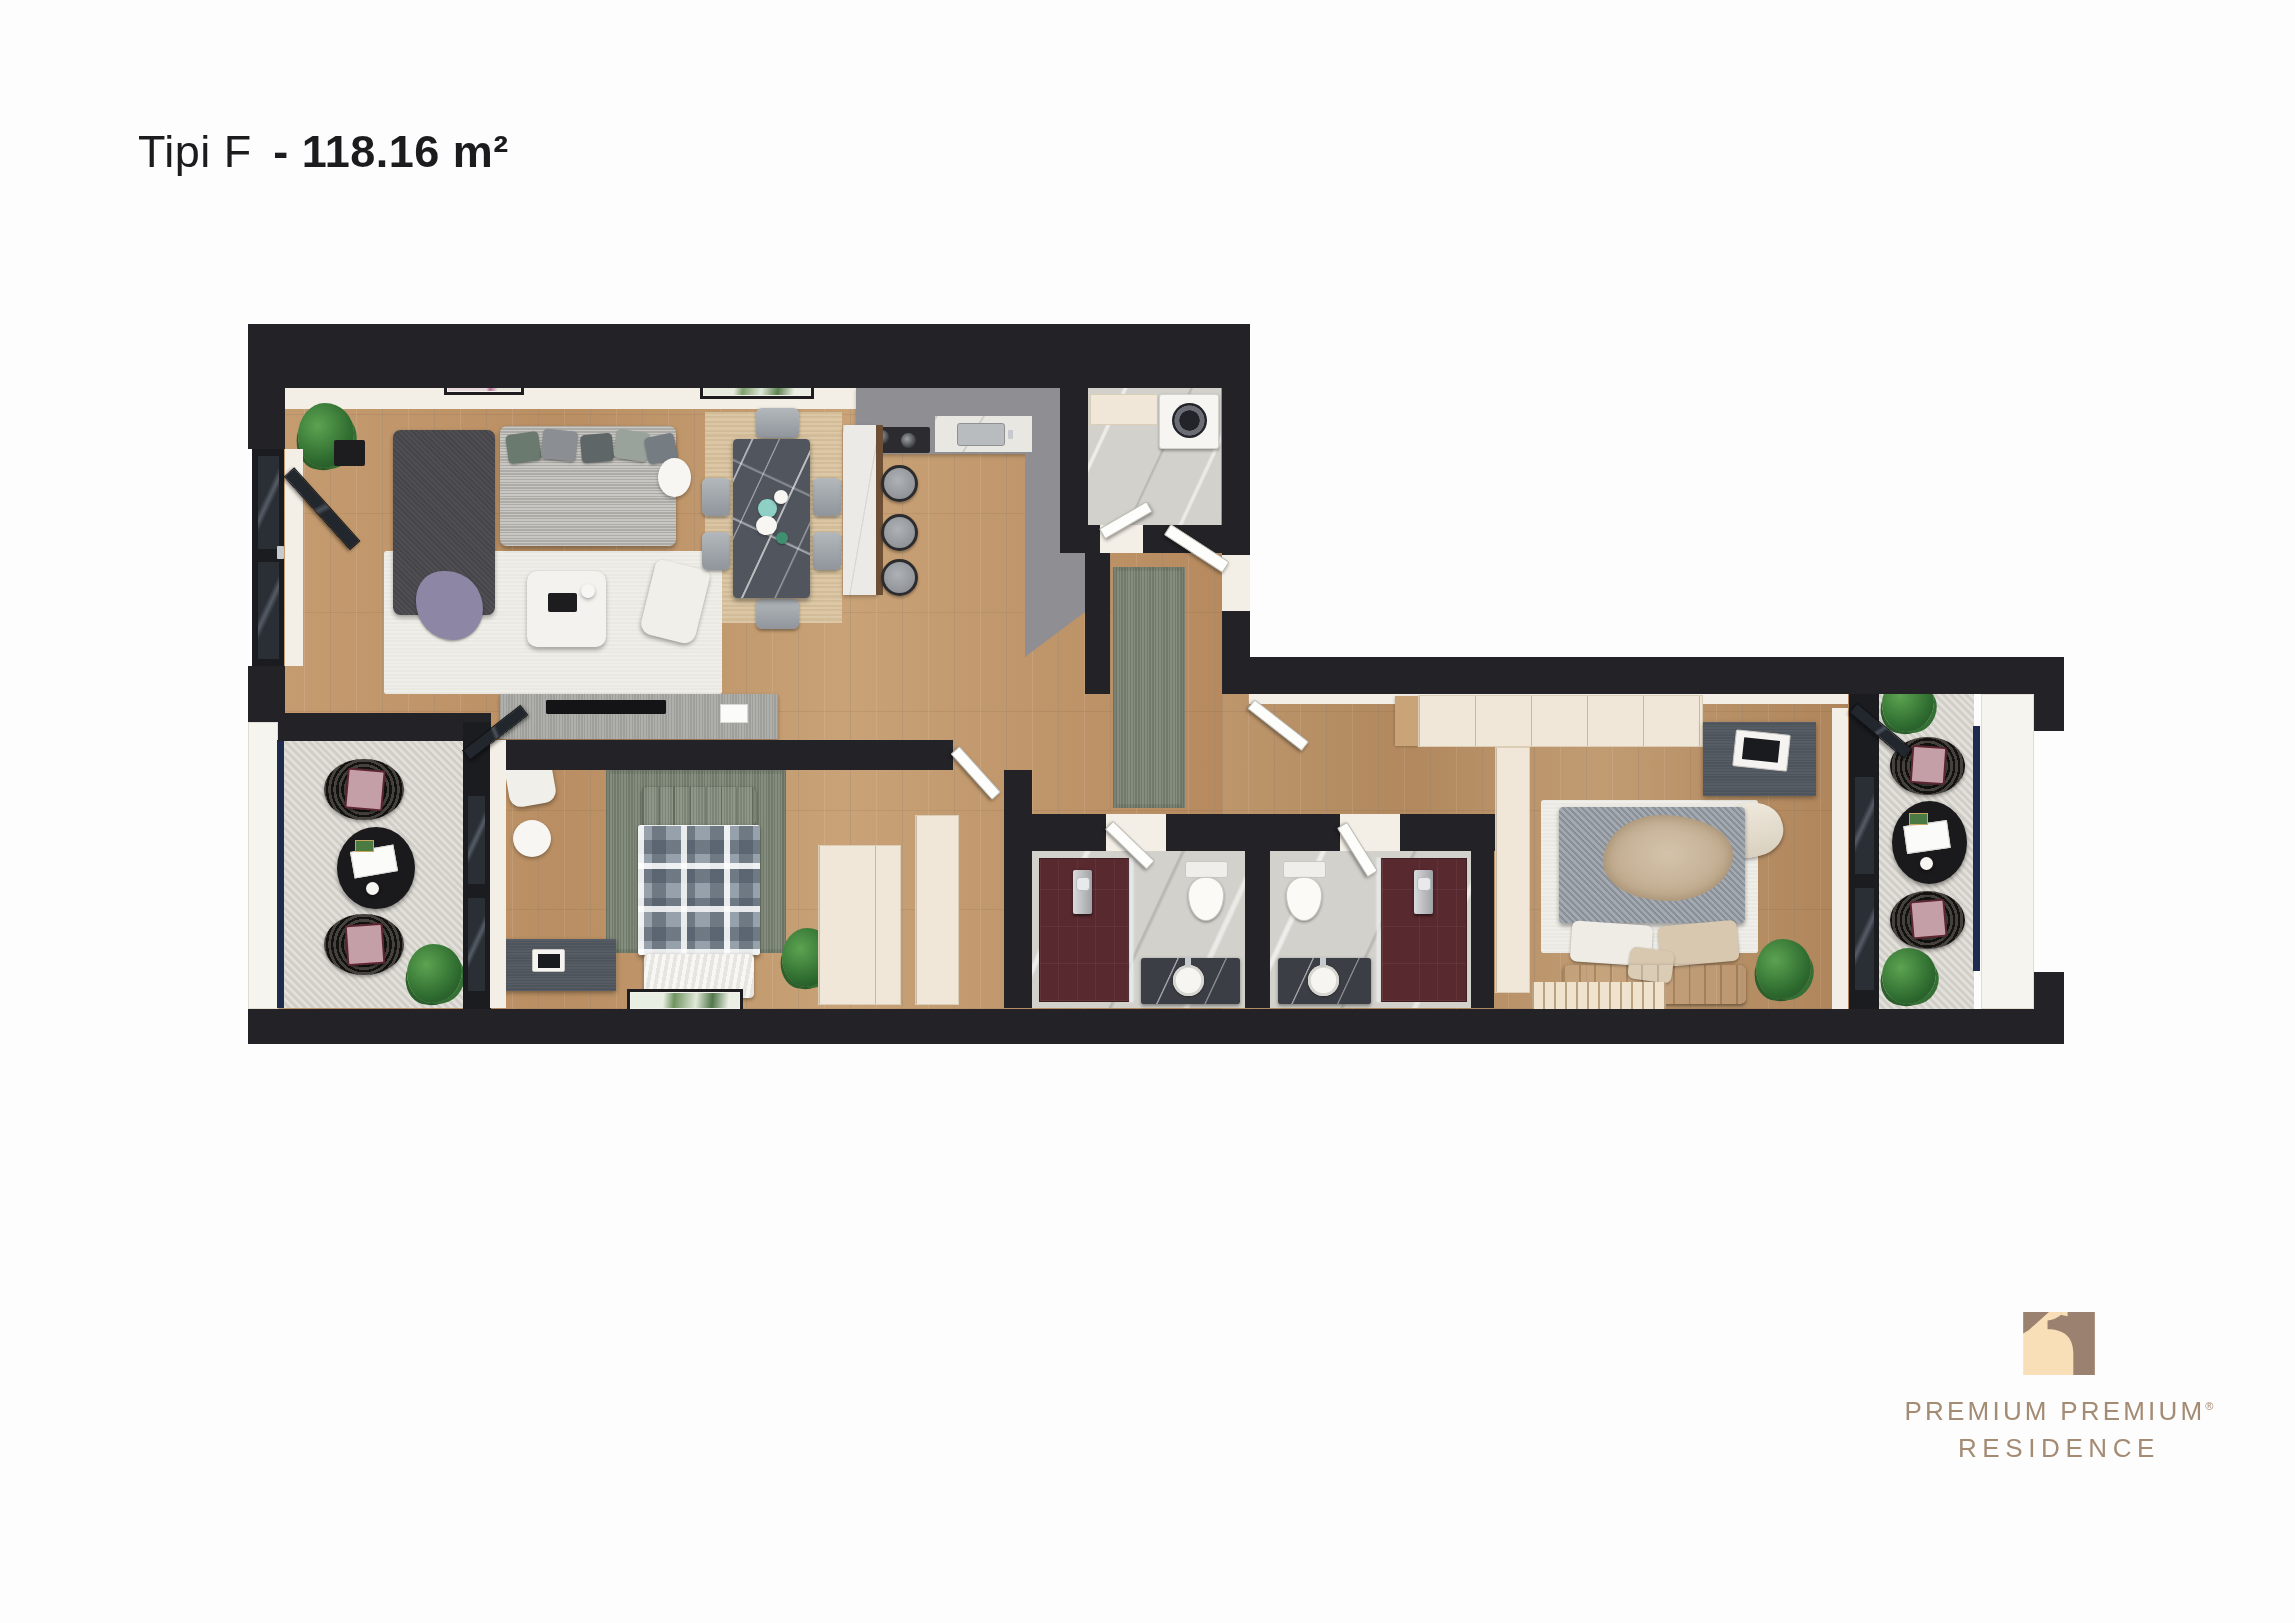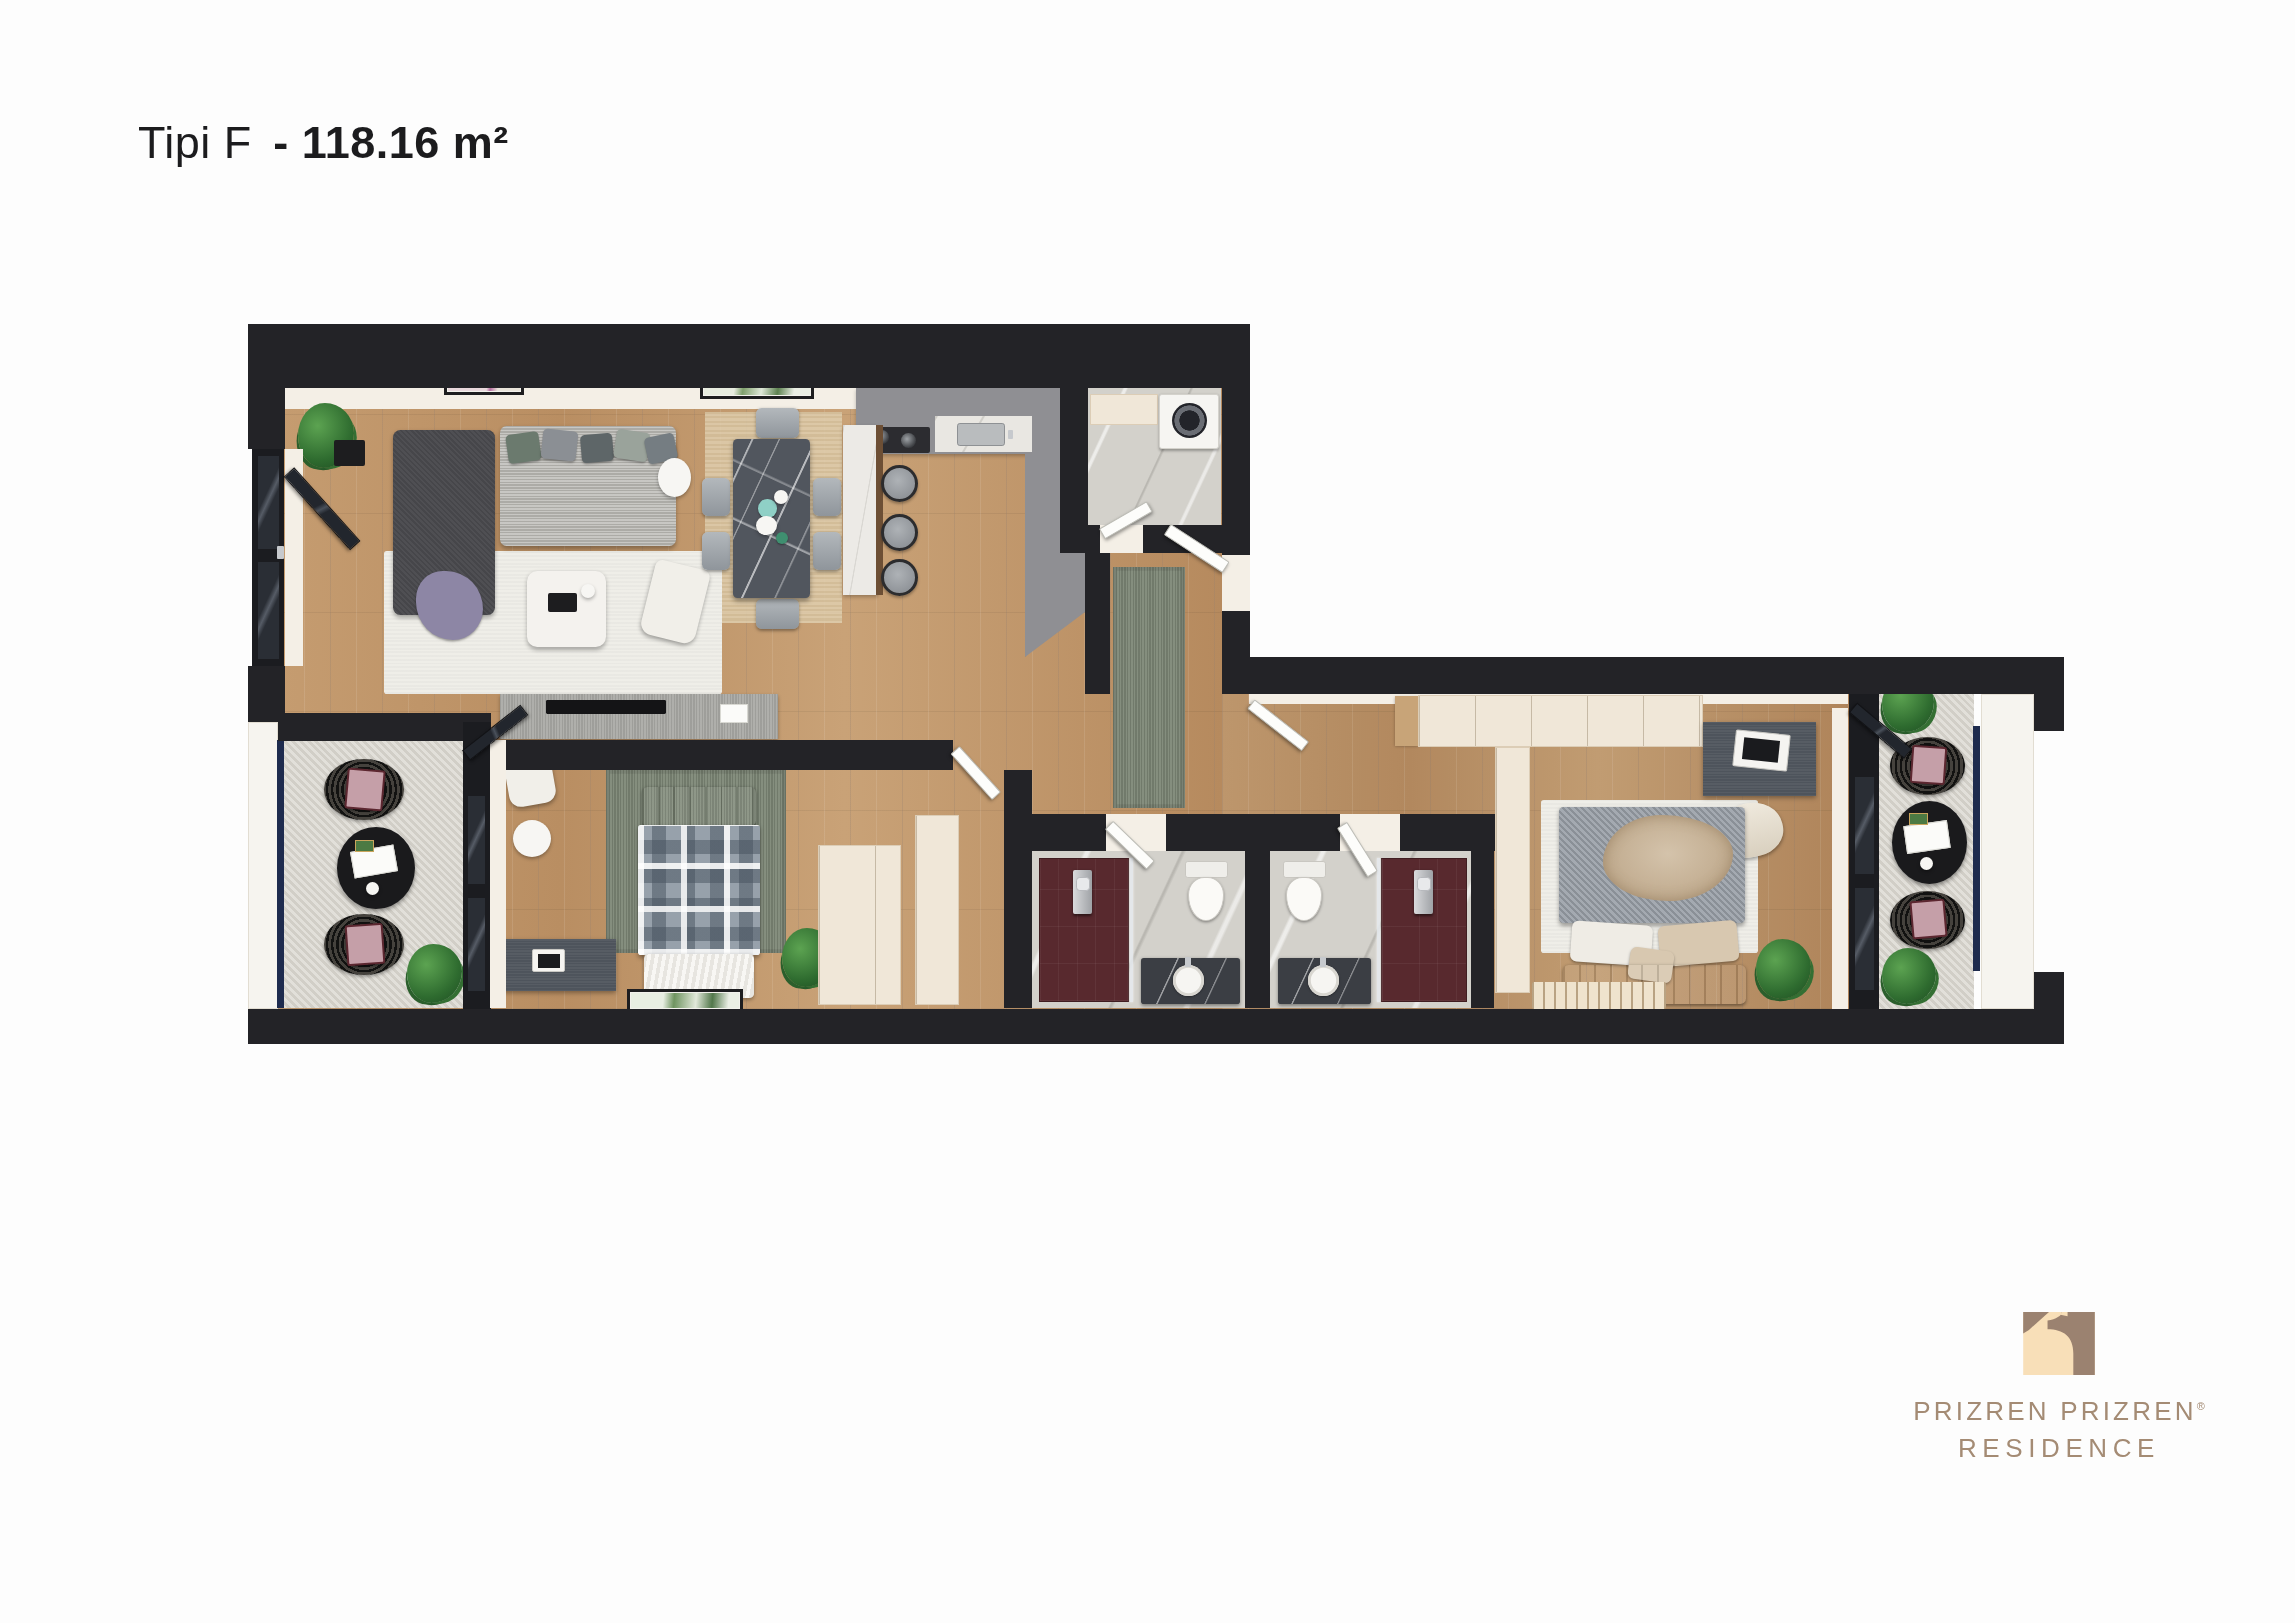--- a/index.html
+++ b/index.html
@@ -2,21 +2,21 @@
 <html style="--title: #1c1c1e; --brand: #a48b74; --logo-cream: #f8dfb8; --logo-brown: #9b8270; --wall: #232327; --wood: #bf9468; --stone: #d8d5cd; --marble: #d3d1cb; --ruggreen: #7e8877; --ruglight: #efeee8; --maroon: #58292e; --counter: #8f8f93; --cream: #f0e7d8; --navy: #1e2b4e; --plant: #2e6b2f;font-size:7.4px"><head>
 <meta charset="utf-8">
 <style>
   html,body{margin:0;padding:0;background:#ffffff;}
   #page{position:relative;width:2295px;height:1623px;background:#fdfdfd;overflow:hidden;
         font-family:"Liberation Sans", sans-serif;}
   .abs{position:absolute;}
   .grp{display:contents;}
 
   
-  #title{left:138px;top:117px;font-size:45px;color:var(--title,#1c1c1e);letter-spacing:0.5px;}
+  #title{left:138px;top:126px;font-size:45px;color:var(--title,#1c1c1e);letter-spacing:0.5px;}
   #title .t-light{font-weight:400;}
   #title .t-bold{font-weight:700;margin-left:8.3px;}
 
   .logo-text{width:416px;text-align:center;color:var(--brand,#a48b74);
              font-weight:400;}
   #logo-line1{left:1851px;top:1396px;font-size:26px;letter-spacing:3.2px;}
   #logo-line2{left:1851px;top:1433px;font-size:26px;letter-spacing:5.6px;}
   #logo-line1 sup{font-size:11px;letter-spacing:0;}
 
   
@@ -393,21 +393,21 @@
 
   
   <div class="grp">
     <svg class="abs" style="left:2023px;top:1312px;" width="72" height="63" viewBox="0 0 100 88">
       <rect x="0" y="0" width="100" height="88" fill="#f8dfb8"></rect>
       <path d="M0 0 L36 0 L8 25 L0 30 Z" fill="#9b8270"></path>
       <path d="M54 0 L100 0 L100 88 L70 88 L70 58 C70 34 56 24 34 24 L34 12 C46 10 54 5 54 0 Z" fill="#9b8270"></path>
       <path d="M54 0 L62 0 L62 6 L52 4 Z" fill="#f8dfb8"></path>
     </svg>
     <div id="logo-line1" class="abs logo-text">
-      <span>PRIZREN PRIZREN</span><sup>®</sup>
+      <span>PREMIUM PREMIUM</span><sup>®</sup>
     </div>
     <div id="logo-line2" class="abs logo-text">
       <span>RESIDENCE</span>
     </div>
   </div>
 
 </div>
 
 
 </body></html>

